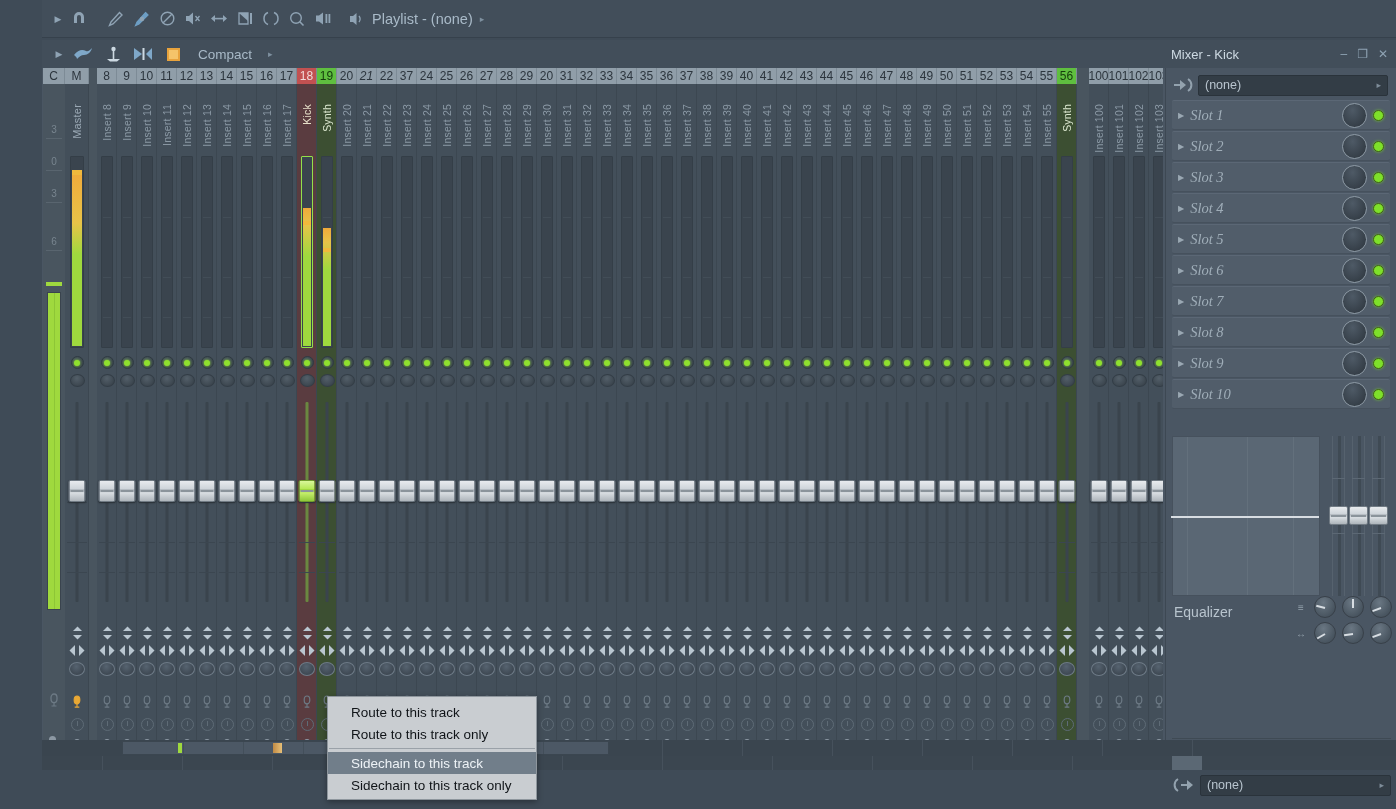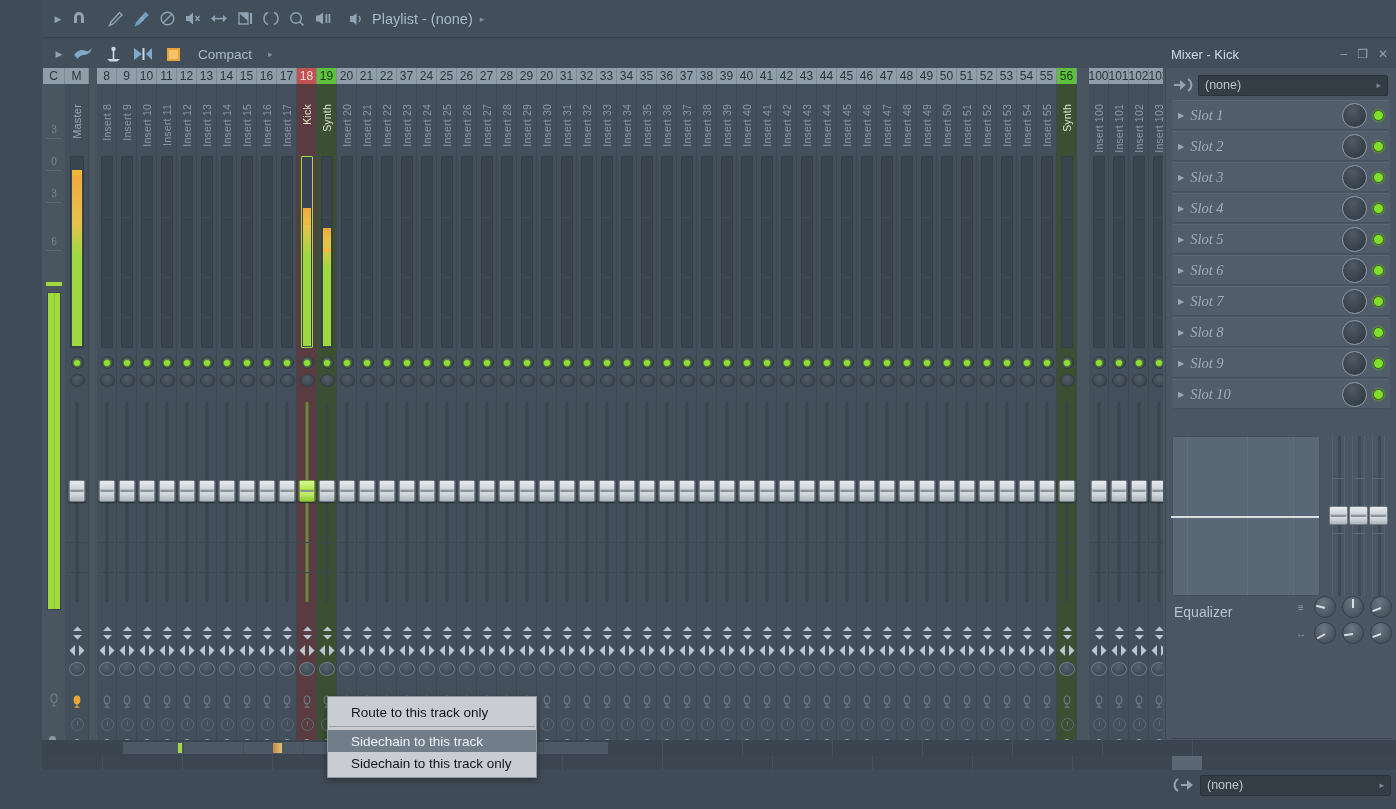--- a/index.html
+++ b/index.html
@@ -444,21 +444,21 @@
             <div class="numcell" style="width: 20px;">11</div>
             <div class="numcell" style="width: 20px;">12</div>
             <div class="numcell" style="width: 20px;">13</div>
             <div class="numcell" style="width: 20px;">14</div>
             <div class="numcell" style="width: 20px;">15</div>
             <div class="numcell" style="width: 20px;">16</div>
             <div class="numcell" style="width: 20px;">17</div>
             <div class="numcell red" style="width: 20px;">18</div>
             <div class="numcell green" style="width: 20px;">19</div>
             <div class="numcell" style="width: 20px;">20</div>
-            <div class="numcell" style="width: 20px;">21</div>
+            <div class="numcell" style="width: 20px; font-style: italic;">21</div>
             <div class="numcell" style="width: 20px;">22</div>
             <div class="numcell" style="width: 20px;">37</div>
             <div class="numcell" style="width: 20px;">24</div>
             <div class="numcell" style="width: 20px;">25</div>
             <div class="numcell" style="width: 20px;">26</div>
             <div class="numcell" style="width: 20px;">27</div>
             <div class="numcell" style="width: 20px;">28</div>
             <div class="numcell" style="width: 20px;">29</div>
             <div class="numcell" style="width: 20px;">20</div>
             <div class="numcell" style="width: 20px;">31</div>
@@ -3537,19 +3537,20 @@
     <div class="botseg" style="left:520px"></div>
     <div class="botseg" style="left:620px"></div>
     <div class="botseg" style="left:730px"></div>
     <div class="botseg" style="left:830px"></div>
     <div class="botseg" style="left:930px"></div>
     <div class="botseg" style="left:1030px"></div>
     <div class="botseg" style="left:1130px; background:#5b6874; width:30px"></div>
   </div>
 
   <div class="ctxmenu" id="ctxmenu">
+      <div class="ctxitem">Route to this track</div>
       <div class="ctxitem">Route to this track only</div>
       <div class="ctxsep"></div>
       <div class="ctxitem hl">Sidechain to this track</div>
       <div class="ctxitem">Sidechain to this track only</div>
     </div>
 
 </div>
 
 </body></html>

